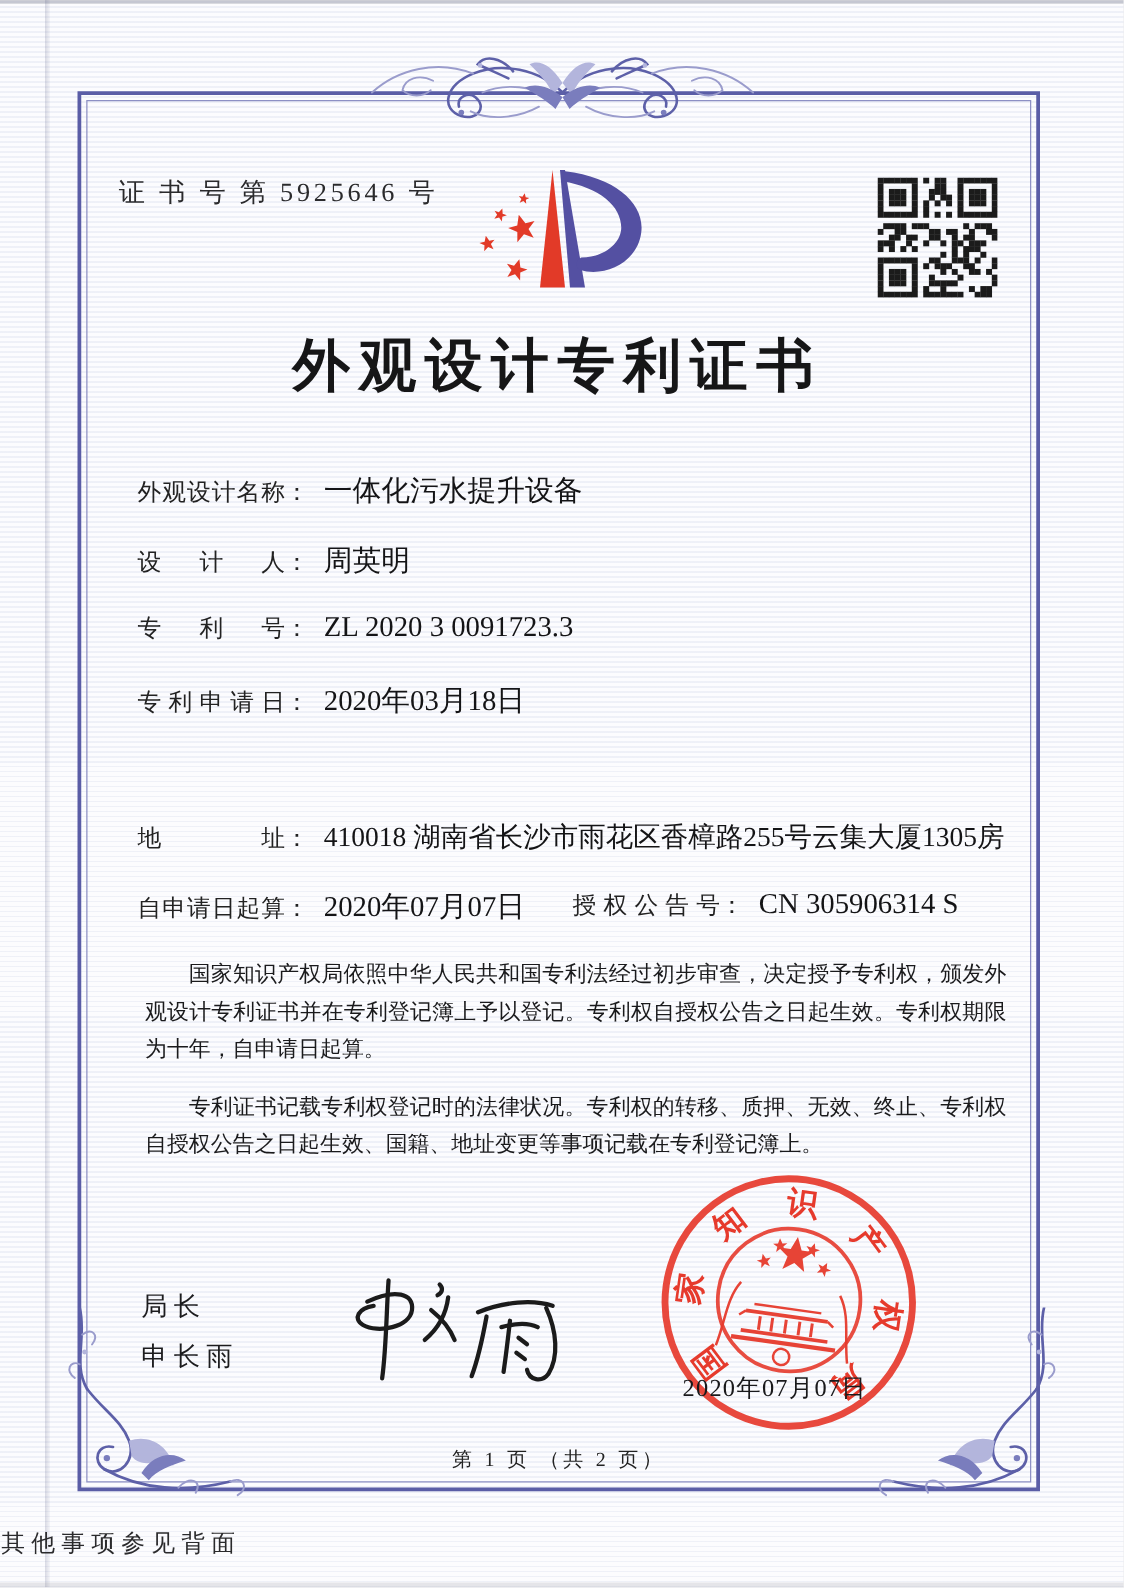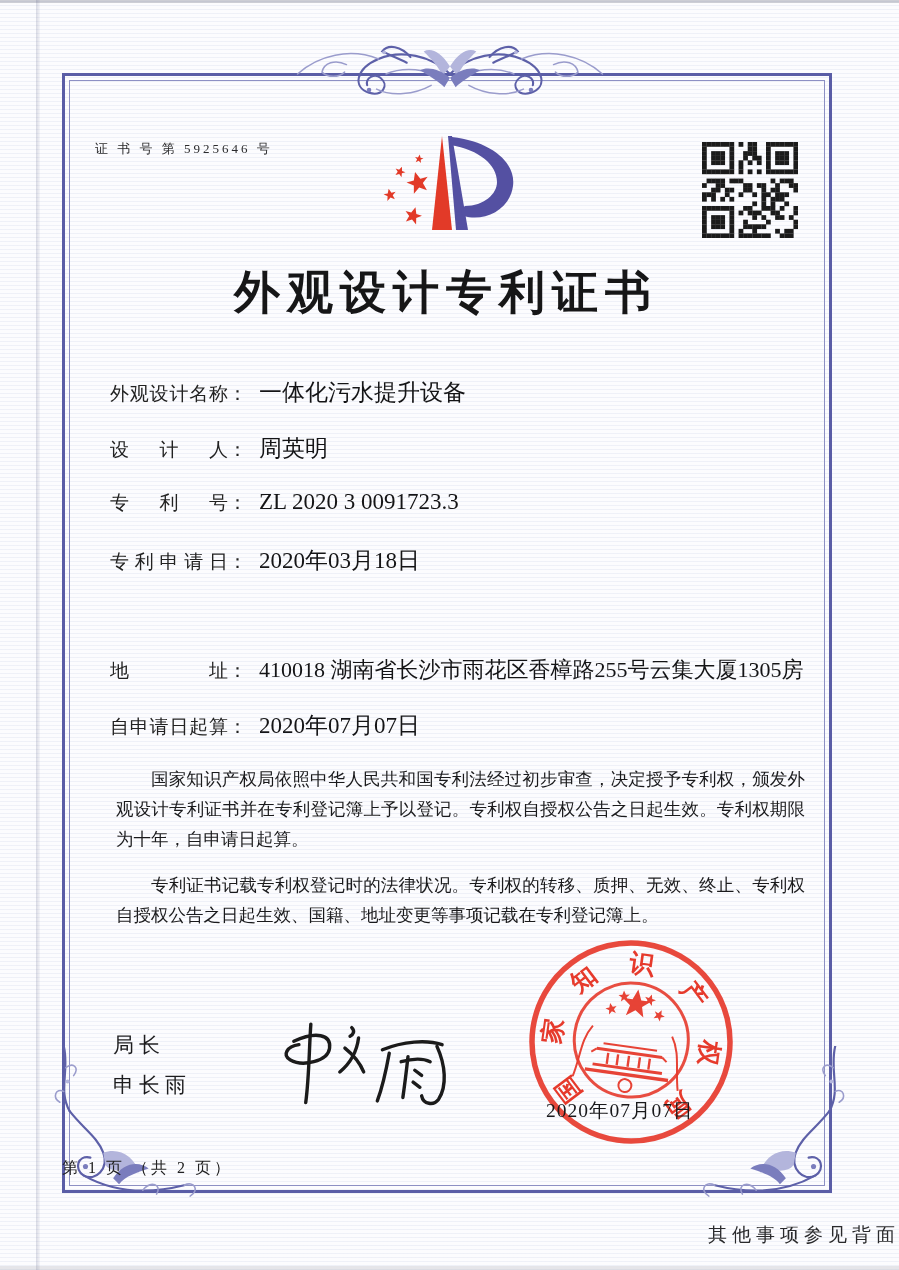--- a/index.html
+++ b/index.html
@@ -14,21 +14,21 @@
   .edge-bottom{position:absolute;bottom:0;left:0;right:0;height:4px;background:rgba(150,150,158,.22);}
 
   .border-outer{position:absolute;left:62px;top:73px;width:770px;height:1120px;border:3px solid #5a5da6;box-sizing:border-box;}
   .border-inner{position:absolute;left:4px;top:4px;right:4px;bottom:4px;border:1px solid #8d90c4;}
 
   .ornament{position:absolute;pointer-events:none;}
   .flourish-top{left:290px;top:34px;width:320px;height:80px;}
   .corner-bl{left:44px;top:1046px;width:158px;height:158px;}
   .corner-br{left:697px;top:1046px;width:158px;height:158px;transform:scaleX(-1);}
 
-  .cert-number{position:absolute;left:95px;top:140px;font-size:13px;letter-spacing:3px;color:#2a2a2c;}
+  .cert-number{position:absolute;left:95px;top:140px;font-size:21px;letter-spacing:3px;color:#2a2a2c;}
 
   .logo{position:absolute;left:376px;top:132px;width:142px;height:104px;}
   .qr{position:absolute;left:702px;top:142px;width:96px;height:96px;fill:#1b1b1b;}
 
   .title{position:absolute;left:62px;top:262px;width:768px;text-align:center;
     font-size:46px;font-weight:700;letter-spacing:7px;color:#161617;}
 
   .field-row{position:absolute;left:110px;right:79px;white-space:nowrap;}
   .r1{top:377px}.r2{top:433px}.r3{top:489px}.r4{top:545px}.r5{top:600px}.r6{top:655px}.r7{top:710px}
   .flabel{font-size:19px;color:#222;}
@@ -43,22 +43,22 @@
 
   .sign-title{position:absolute;left:113px;top:1031px;font-size:21px;letter-spacing:5px;text-align:center;}
   .sign-name{position:absolute;left:113px;top:1071px;font-size:21px;letter-spacing:5px;text-align:center;}
   .signature{position:absolute;left:248px;top:1014px;width:216px;height:98px;}
   .signature path{stroke:#1b1b1b;stroke-width:4;fill:none;stroke-linecap:round;stroke-linejoin:round;}
 
   .seal{position:absolute;left:525px;top:936px;width:212px;height:212px;}
   .seal-char{font-size:25px;font-weight:700;fill:#e63a2c;text-anchor:middle;dominant-baseline:central;font-family:"Liberation Serif","DejaVu Serif",serif;}
   .seal-date{position:absolute;left:546px;top:1097px;font-size:19.5px;letter-spacing:1px;color:#19191b;z-index:5;}
 
-  .footer-page{position:absolute;left:62px;top:1158px;width:770px;text-align:left;font-size:16px;letter-spacing:3px;color:#222;}
-  .back-note{position:absolute;left:1px;top:1222px;width:899px;text-align:right;font-size:19px;letter-spacing:5px;color:#2a2a2c;}
+  .footer-page{position:absolute;left:62px;top:1158px;width:770px;text-align:center;font-size:16px;letter-spacing:3px;color:#222;}
+  .back-note{position:absolute;left:1px;top:1222px;width:899px;text-align:left;font-size:19px;letter-spacing:5px;color:#2a2a2c;}
 
   .dec-main{stroke:#5d60a8;fill:none;stroke-width:2.2;stroke-linecap:round;}
   .dec-light{stroke:#9a9ccc;fill:none;stroke-width:1.6;stroke-linecap:round;}
   .dec-fill{fill:#7a7dbd;stroke:none;}
   .dec-fill-light{fill:#b3b5dc;stroke:none;}
 </style>
 </head>
 <body>
 
 <div class="page">
@@ -361,20 +361,23 @@
     <span class="flabel"><span class="flabel-text">专利号</span><span class="fcolon">：</span></span><span class="fvalue">ZL 2020 3 0091723.3</span>
   </div>
   <div class="field-row r4">
     <span class="flabel"><span class="flabel-text">专利申请日</span><span class="fcolon">：</span></span><span class="fvalue">2020年03月18日</span>
   </div>
   <div class="field-row r6">
     <span class="flabel"><span class="flabel-text">地址</span><span class="fcolon">：</span></span><span class="fvalue">410018 湖南省长沙市雨花区香樟路255号云集大厦1305房</span>
   </div>
   <div class="field-row r7">
     <span class="flabel"><span class="flabel-text">自申请日起算</span><span class="fcolon">：</span></span><span class="fvalue">2020年07月07日</span>
+    <span class="pair2">
+      <span class="flabel"><span class="flabel-text">授权公告号</span><span class="fcolon">：</span></span><span class="fvalue">CN 305906314 S</span>
+    </span>
   </div>
 
   <div class="body-text">
     <p>国家知识产权局依照中华人民共和国专利法经过初步审查，决定授予专利权，颁发外观设计专利证书并在专利登记簿上予以登记。专利权自授权公告之日起生效。专利权期限为十年，自申请日起算。</p>
     <p>专利证书记载专利权登记时的法律状况。专利权的转移、质押、无效、终止、专利权自授权公告之日起生效、国籍、地址变更等事项记载在专利登记簿上。</p>
   </div>
 
   <div class="sign-title">局长</div>
   <div class="sign-name">申长雨</div>
   <svg class="signature" viewBox="0 0 250 115">

